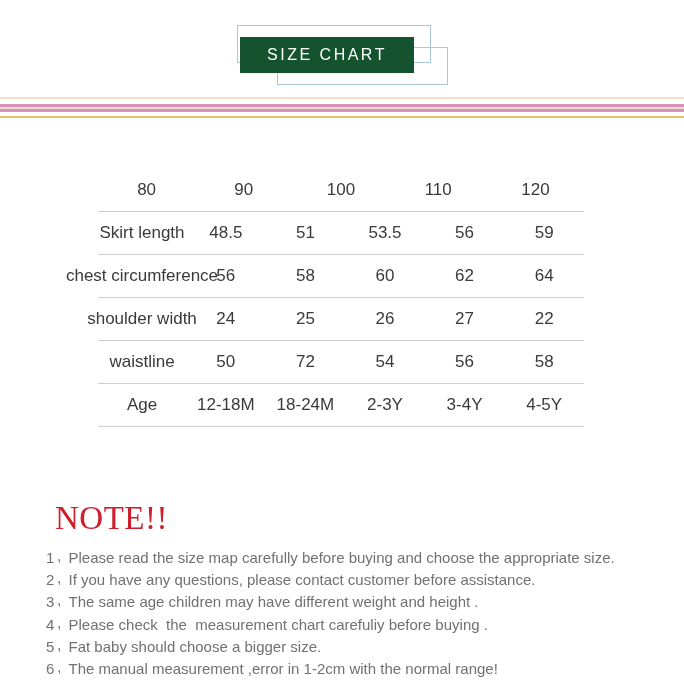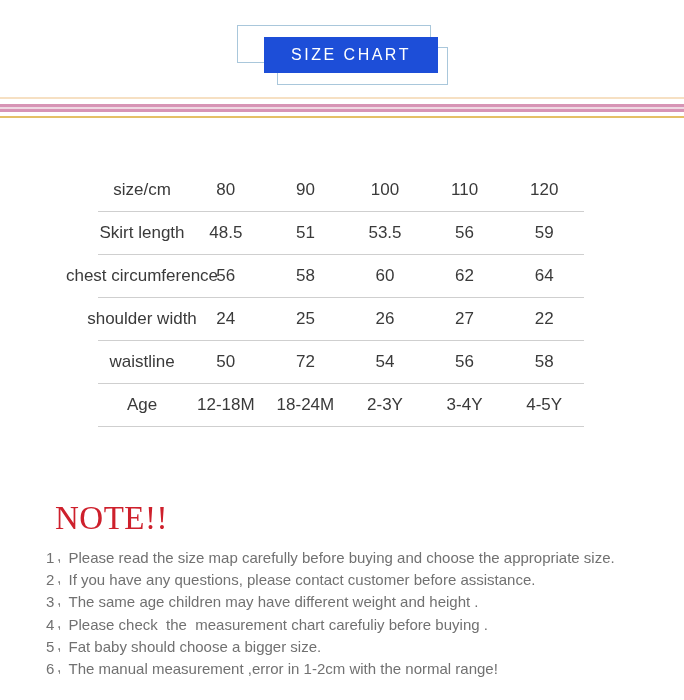--- a/index.html
+++ b/index.html
@@ -6,22 +6,22 @@
   .page{
     position:relative;width:684px;height:700px;background:#ffffff;
     font-family:"Liberation Sans", sans-serif;overflow:hidden;
   }
 
   
   .banner-rect{position:absolute;border:1px solid #a9c7db;background:transparent;}
   .banner-rect.r1{left:237px;top:25px;width:192px;height:36px;z-index:1;}
   .banner-rect.r2{left:277px;top:47px;width:169px;height:36px;z-index:1;}
   .banner-box{
-    position:absolute;left:264px;top:37px;width:174px;height:36px;z-index:2;
-    background:#1d4ed8;display:flex;align-items:center;justify-content:center;
+    position:absolute;left:240px;top:37px;width:174px;height:36px;z-index:2;
+    background:#14532d;display:flex;align-items:center;justify-content:center;
   }
   .banner-box span{
     color:#ffffff;font-size:16px;letter-spacing:2.5px;font-weight:400;
   }
 
   
   .divider-line{position:absolute;left:0;width:684px;}
   .div-top   {top:97px;height:2px;background:#F6E0C3;}
   .div-pink1 {top:104px;height:3px;background:#D794B5;}
   .div-pink2 {top:107px;height:2px;background:#EFD9E3;}
@@ -66,23 +66,20 @@
   </div>
 
   <div class="divider-line div-top"></div>
   <div class="divider-line div-pink1"></div>
   <div class="divider-line div-pink2"></div>
   <div class="divider-line div-pink3"></div>
   <div class="divider-line div-gold"></div>
 
   <div class="size-table">
     <div class="tr">
-      <div class="td label">
-          <span>size/cm</span>
-        </div>
       <div class="td">80</div>
       <div class="td">90</div>
       <div class="td">100</div>
       <div class="td">110</div>
       <div class="td">120</div>
     </div>
 
     <div class="tr">
       <div class="td label">
           <span>Skirt length</span>

